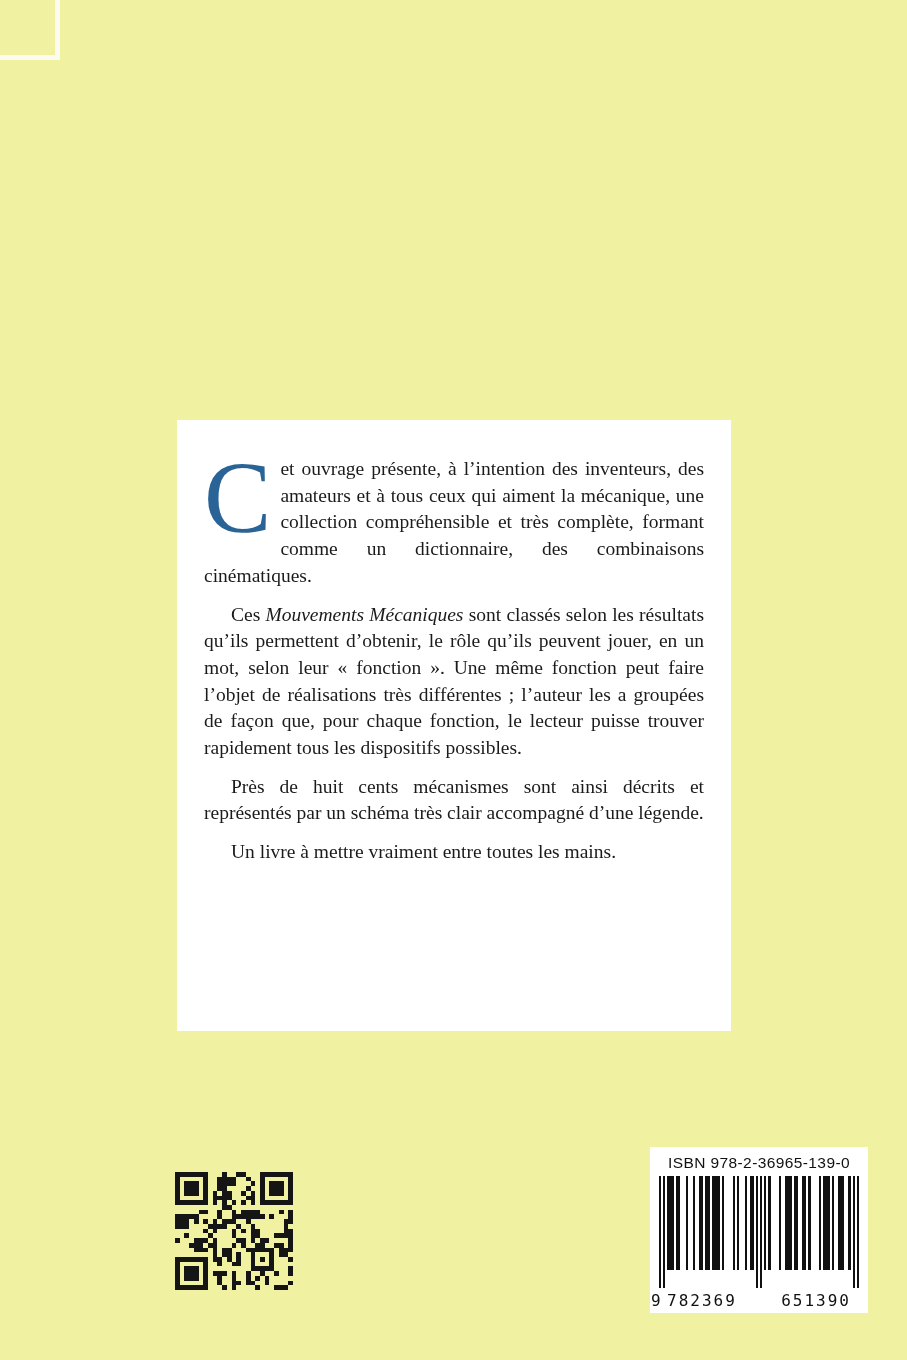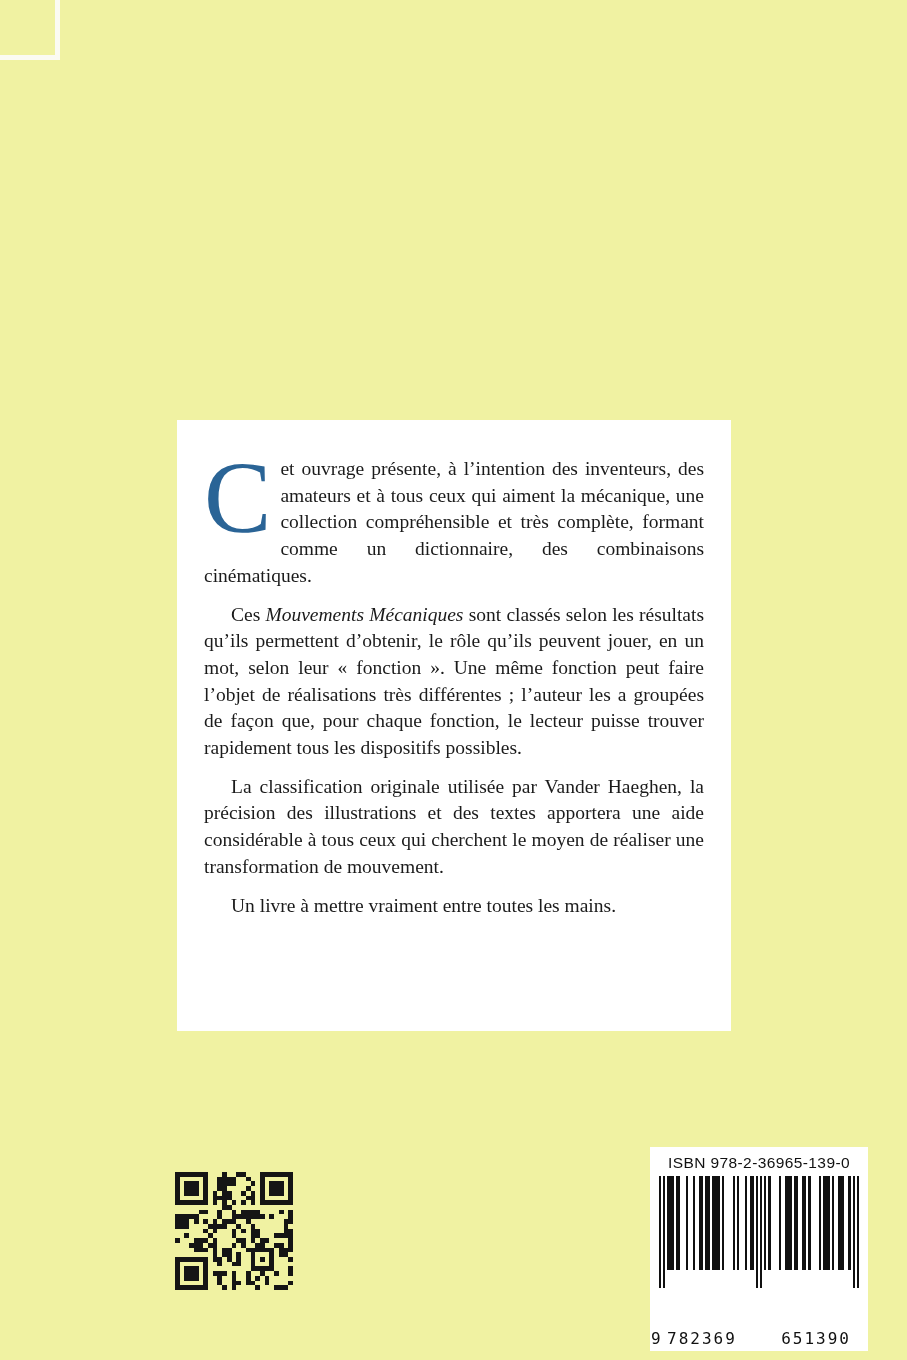--- a/index.html
+++ b/index.html
@@ -33,21 +33,21 @@
     font-size:101px;line-height:79px;
     margin:3px 9px 0 0;
     color:var(--accent,#2a6496);
   }
   .italic{font-style:italic;}
   .qr{
     position:absolute;left:175px;top:1172px;width:118px;height:118px;
   }
   .qr svg{display:block;width:100%;height:100%;}
   .barcode-box{
-    position:absolute;left:650px;top:1147px;width:218px;height:204px;
+    position:absolute;left:650px;top:1147px;width:218px;height:166px;
     background:var(--panel,#ffffff);
   }
   .isbn-label{
     margin-top:7px;
     text-align:center;
     font-family:"Liberation Sans", sans-serif;
     font-size:15.5px;letter-spacing:0.4px;
     color:#111;
   }
   .bars{display:block;margin:4px auto 0 auto;}
@@ -64,21 +64,21 @@
 <body>
 
 <div class="page" style="--bg: #f0f2a2; --panel: #ffffff; --text: #1b1b1b; --accent: #2a6496;">
 
   <div class="corner-mark"></div>
 
   <div class="panel">
     <div class="blurb">
         <p><span class="dropcap">C</span><span>et ouvrage présente, à l’intention des inventeurs, des amateurs et à tous ceux qui aiment la mécanique, une collection compréhensible et très complète, formant comme un dictionnaire, des combinaisons cinématiques.</span></p>
         <p class="indent"><span>Ces </span><span class="italic">Mouvements Mécaniques</span><span> sont classés selon les résultats qu’ils permettent d’obtenir, le rôle qu’ils peuvent jouer, en un mot, selon leur « fonction ». Une même fonction peut faire l’objet de réalisations très différentes ; l’auteur les a groupées de façon que, pour chaque fonction, le lecteur puisse trouver rapidement tous les dispositifs possibles.</span></p>
-        <p class="indent"><span>La classification originale utilisée par Vander Haeghen, la précision des illustrations et des textes apportera une aide considérable à tous ceux qui cherchent le moyen de réaliser une transformation de mouvement.</span></p>
+        <p class="indent"><span>Près de huit cents mécanismes sont ainsi décrits et représentés par un schéma très clair accompagné d’une légende.</span></p>
         <p class="indent"><span>Un livre à mettre vraiment entre toutes les mains.</span></p>
       </div>
   </div>
 
   <div class="qr">
     <svg id="qr-svg" viewBox="0 0 25 25" shape-rendering="crispEdges">
         <rect x="0" y="0" width="1" height="1" fill="#151515"></rect>
         <rect x="1" y="0" width="1" height="1" fill="#151515"></rect>
         <rect x="2" y="0" width="1" height="1" fill="#151515"></rect>
         <rect x="3" y="0" width="1" height="1" fill="#151515"></rect>

